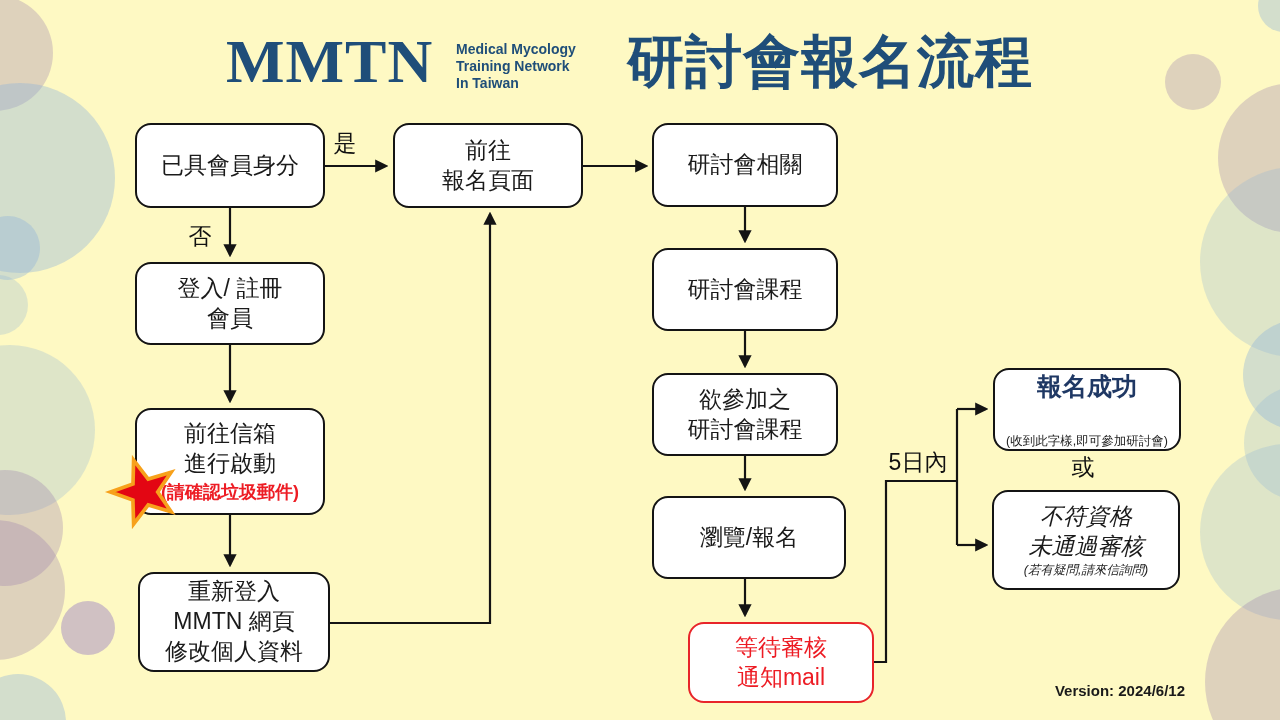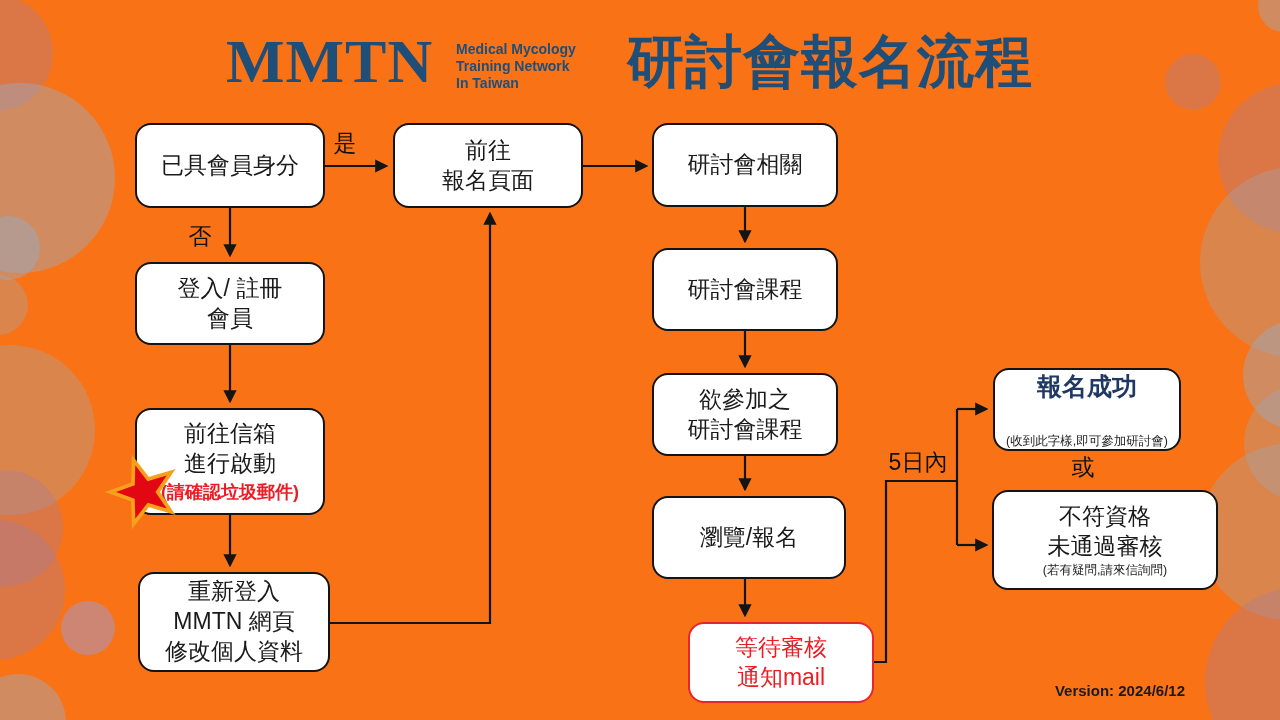--- a/index.html
+++ b/index.html
@@ -1,18 +1,18 @@
 <!DOCTYPE html>
 <html><head>
 <meta charset="utf-8">
 <style>
   html,body { margin:0; padding:0; background:#fff; }
   #stage {
     position:relative; width:1280px; height:720px; overflow:hidden;
-    background:#f97316; font-family:"Liberation Sans", sans-serif;
+    background:#fef9c3; font-family:"Liberation Sans", sans-serif;
   }
   
   .decor { position:absolute; border-radius:50%; z-index:0; }
   .c-blue   { background:rgba(141,179,217,0.38); }
   .c-blue2  { background:rgba(141,179,217,0.28); }
   .c-lav    { background:rgba(154,127,175,0.32); }
   .c-lav2   { background:rgba(170,148,195,0.55); }
   
   .logo-acronym {
     position:absolute; left:226px; top:26px; z-index:1;
@@ -154,21 +154,21 @@
   </div>
   <div class="node red-node" style="left:688px;top:622px;width:186px;height:81px;">
     <div class="node-text">等待審核
 通知mail</div>
   </div>
 
   <div class="node" style="left:993px;top:368px;width:188px;height:83px;gap:30px;">
     <div class="node-text blue-main">報名成功</div>
     <div class="node-note">(收到此字樣,即可參加研討會)</div>
   </div>
-  <div class="node" style="left:992px;top:490px;width:226px;height:100px;">
+  <div class="node" style="left:992px;top:490px;width:188px;height:100px;font-style:italic;">
     <div class="node-text">不符資格
 未通過審核</div>
     <div class="node-note">(若有疑問,請來信詢問)</div>
   </div>
 
   <div class="version">Version: 2024/6/12</div>
 
 </div>
 
 </body></html>

